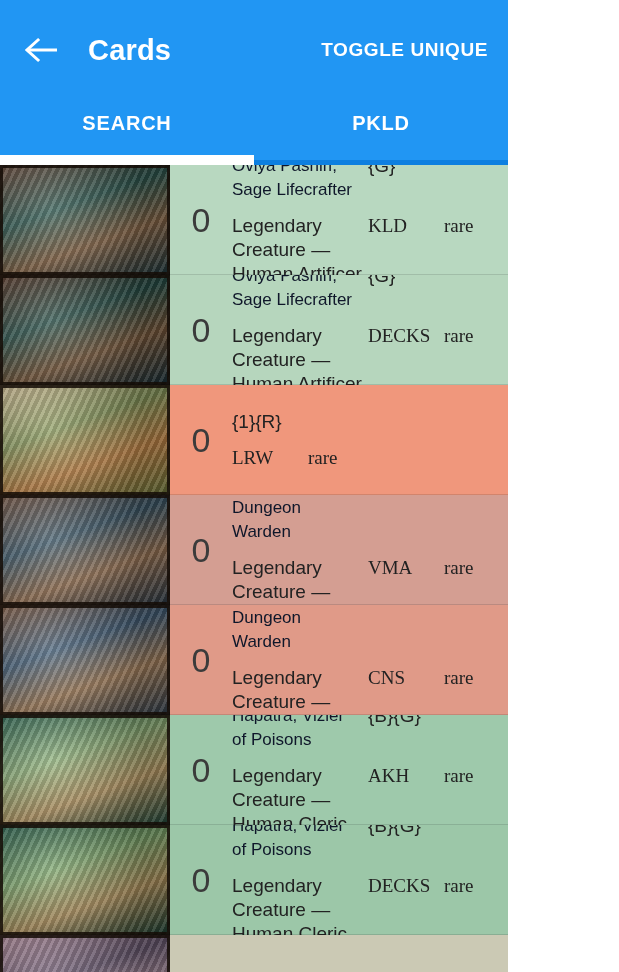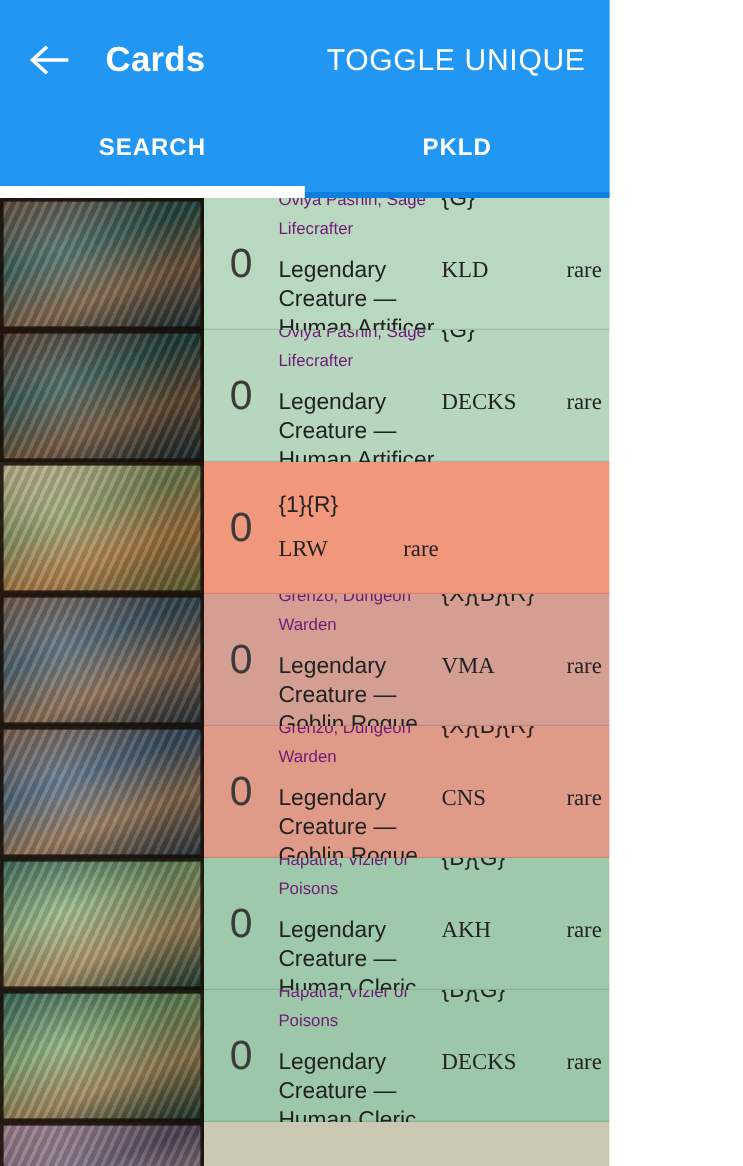--- a/index.html
+++ b/index.html
@@ -42,22 +42,22 @@
   .back-btn svg { display: block; }
   .appbar-title {
     font-size: 29px;
     font-weight: bold;
     letter-spacing: 0.2px;
     margin-left: 18px;
     flex: 1 1 auto;
     white-space: nowrap;
   }
   .toggle-unique {
-    font-size: 25px;
-    font-weight: normal;
+    font-size: 19px;
+    font-weight: bold;
     letter-spacing: 0.6px;
     padding: 8px 6px 8px 10px;
     white-space: nowrap;
     cursor: pointer;
   }
   .tabs {
     height: 74px;
     display: flex;
     align-items: flex-end;
     position: relative;
@@ -147,22 +147,22 @@
     justify-content: center;
     padding: 6px 0 6px 0;
   }
   .line {
     display: flex;
     align-items: flex-start;
   }
   .line.top { margin-bottom: 12px; }
   .name {
     flex: 1 1 auto;
-    font-size: 14px;
-    color: #701a75;
+    font-size: 17px;
+    color: #0f172a;
     line-height: 24px;
     padding-right: 6px;
   }
   .cost {
     width: 140px;
     flex: 0 0 140px;
     font-size: 19px;
     color: #222;
     line-height: 24px;
   }
@@ -181,21 +181,21 @@
     color: #222;
     line-height: 24px;
     font-family: Liberation Serif, serif;
   }
   .setcode {
     width: 76px;
     flex: 0 0 76px;
     overflow: hidden;
     white-space: nowrap;
   }
-  .rarity { flex: 1 1 auto; margin-left: 28px; }
+  .rarity { flex: 1 1 auto; }
   .divider {
     position: absolute;
     left: 0; right: 0; bottom: 0;
     height: 1px;
     background: rgba(0,0,0,0.12);
   }
 </style>
 </head>
 <body>
 

